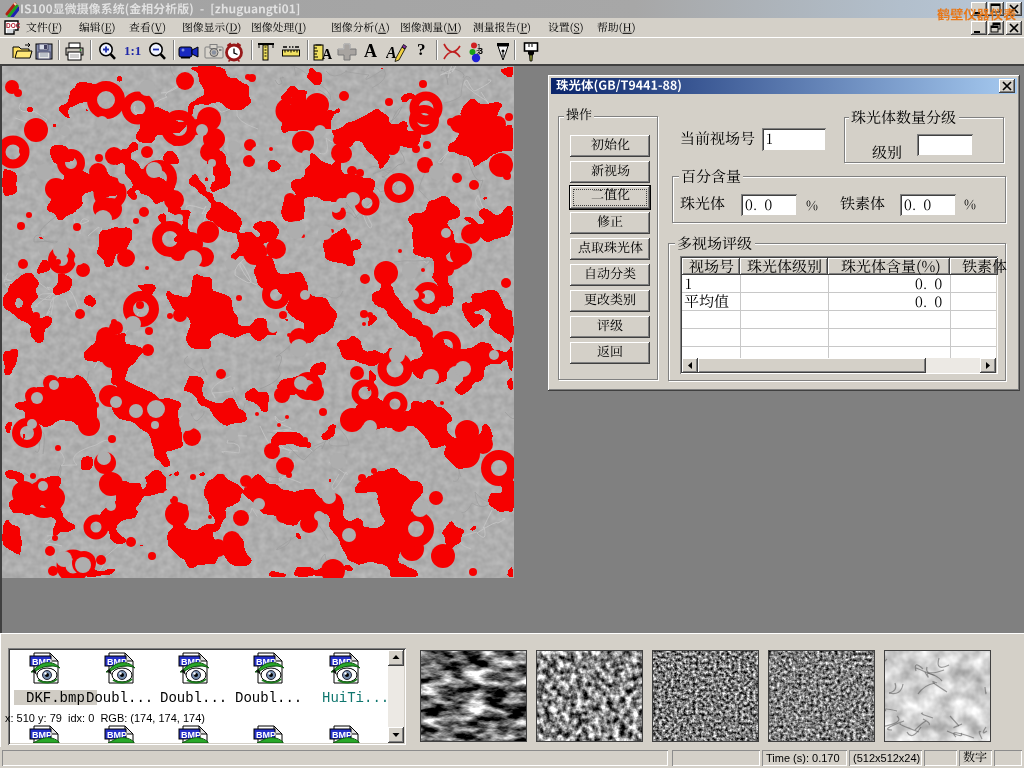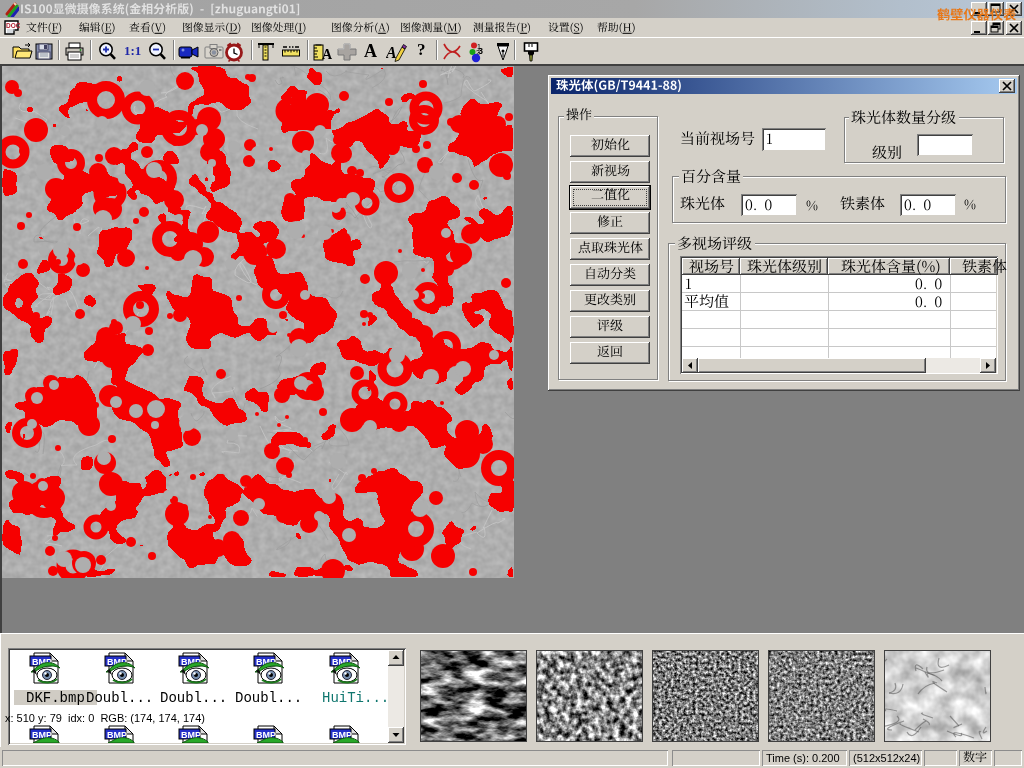--- a/index.html
+++ b/index.html
@@ -1112,21 +1112,21 @@
   </svg>
 <div class="abs" style="left:0;top:747px;width:1024px;height:21px;background:#d4d0c8"></div>
 <div class="abs cell" style="left:2px;top:750px;width:666px;height:16px"></div>
 <div class="abs cell" style="left:672px;top:750px;width:88px;height:16px"></div>
 <div class="abs cell" style="left:762px;top:750px;width:85px;height:16px"></div>
 <div class="abs cell" style="left:849px;top:750px;width:73px;height:16px"></div>
 <div class="abs cell" style="left:924px;top:750px;width:33px;height:16px"></div>
 <div class="abs cell" style="left:959px;top:750px;width:33px;height:16px"></div>
 <div class="abs cell" style="left:994px;top:750px;width:28px;height:16px"></div>
 <div class="abs" style="left:5px;top:712px;font:11px 'Liberation Sans';color:#000;white-space:nowrap">x: 510 y: 79&nbsp; idx: 0&nbsp; RGB: (174, 174, 174)</div>
-<div class="abs" style="left:766px;top:752px;font:11px 'Liberation Sans';color:#000;white-space:nowrap">Time (s): 0.200</div>
+<div class="abs" style="left:766px;top:752px;font:11px 'Liberation Sans';color:#000;white-space:nowrap">Time (s): 0.170</div>
 <div class="abs" style="left:853px;top:752px;font:11px 'Liberation Sans';color:#000;white-space:nowrap">(512x512x24)</div>
 <svg style="position:absolute;left:963px;top:751px;overflow:visible" width="26" height="17" fill="#000">
     <use href="#g108" transform="translate(0.0 10.3) scale(0.012000 -0.012000)"></use>
     <use href="#g119" transform="translate(12.0 10.3) scale(0.012000 -0.012000)"></use>
   </svg>
 <svg width="0" height="0" style="position:absolute">
     <defs>
       <path id="g0" d="M91 0H239V741H91Z"></path>
       <path id="g1" d="M312 -14C483 -14 584 89 584 210C584 317 525 375 435 412L338 451C275 477 223 496 223 549C223 598 263 627 328 627C390 627 439 604 486 566L561 658C501 719 415 754 328 754C179 754 72 660 72 540C72 432 148 372 223 342L321 299C387 271 433 254 433 199C433 147 392 114 315 114C250 114 179 147 127 196L42 94C114 24 213 -14 312 -14Z"></path>
       <path id="g2" d="M82 0H527V120H388V741H279C232 711 182 692 107 679V587H242V120H82Z"></path>

